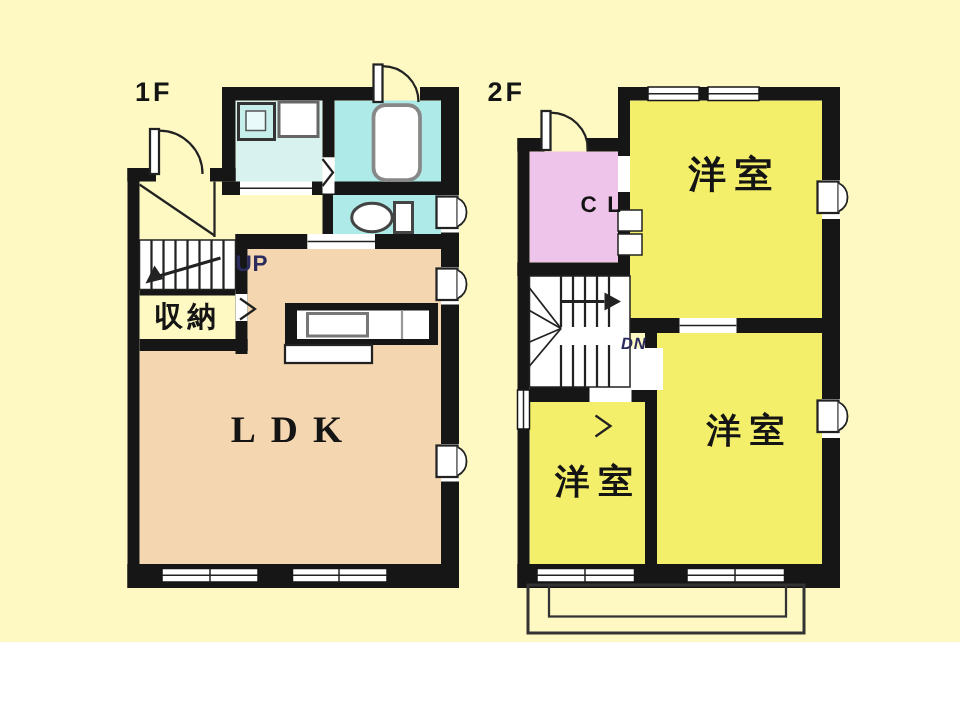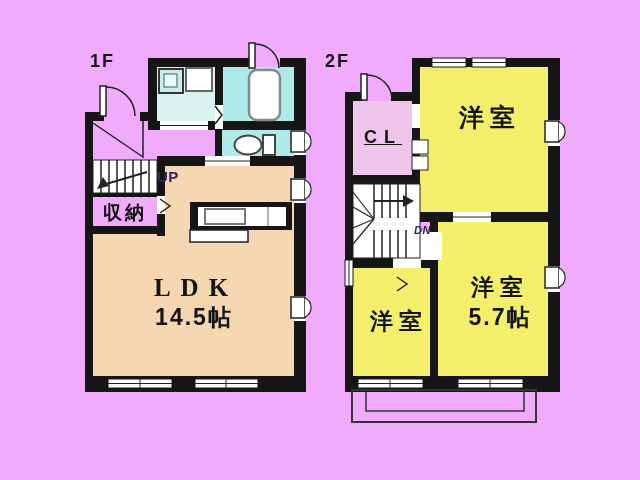--- a/index.html
+++ b/index.html
@@ -1,16 +1,16 @@
 <!DOCTYPE html>
 <html><head>
 <meta charset="utf-8">
 <style>
   html,body{margin:0;padding:0;background:#ffffff;}
-  #stage{position:relative;width:640px;height:480px;background:#f0abfc;overflow:hidden;
+  #stage{position:relative;width:640px;height:428px;background:#fef9c3;overflow:hidden;
          font-family:"Liberation Sans","DejaVu Sans",sans-serif;}
   #plan-svg{position:absolute;left:0;top:0;}
   .lbl{position:absolute;font-weight:bold;color:#141414;line-height:1;white-space:nowrap;
        transform:translate(-50%,-50%);letter-spacing:2px;}
   .lbl-corner{transform:none;letter-spacing:2px;font-size:18px;}
   .lbl-room{font-size:25px;letter-spacing:6px;font-family:Liberation Serif, serif;}
   .lbl-size{font-size:23px;letter-spacing:2px;}
   .lbl-small{font-size:20px;letter-spacing:3px;}
   .lbl-stair{font-size:15px;color:#2b2b5e;transform:translate(0,-50%);letter-spacing:0.5px;}
 </style>
@@ -224,26 +224,24 @@
       <rect x="352" y="390" width="184" height="32" fill="none" stroke="#333" stroke-width="2"></rect>
       <rect x="366" y="390" width="158" height="21" fill="none" stroke="#333" stroke-width="1.5"></rect>
     </g>
   </g>
 </svg>
 
 <div class="lbl lbl-corner" style="left:90px;top:52px;">1F</div>
 <div class="lbl lbl-small" style="left:125px;top:212px;font-size:19px;">収納</div>
 <div class="lbl lbl-stair" style="left:157px;top:176px;">UP</div>
 <div class="lbl lbl-room" style="left:196px;top:287px;letter-spacing:10px;">LDK</div>
-<div class="lbl lbl-size" style="left:194px;top:317px;">14.5帖</div>
 
 <div class="lbl lbl-corner" style="left:325px;top:52px;text-align:right;">2F</div>
-<div class="lbl lbl-small" style="left:383px;top:137px;font-size:18px;letter-spacing:7px;text-decoration:underline;">CL</div>
+<div class="lbl lbl-small" style="left:404px;top:137px;font-size:15px;letter-spacing:7px;">CL</div>
 <div class="lbl lbl-stair" style="left:414px;top:230px;font-size:11px;font-style:italic;">DN</div>
 
 <div class="lbl lbl-room" style="left:490px;top:117px;">洋室</div>
 
 <div class="lbl lbl-room" style="left:500px;top:287px;font-size:23px;">洋室</div>
-<div class="lbl lbl-size" style="left:500px;top:317px;">5.7帖</div>
 
 <div class="lbl lbl-room" style="left:399px;top:321px;font-size:23px;">洋室</div>
 
 </div>
 
 </body></html>

